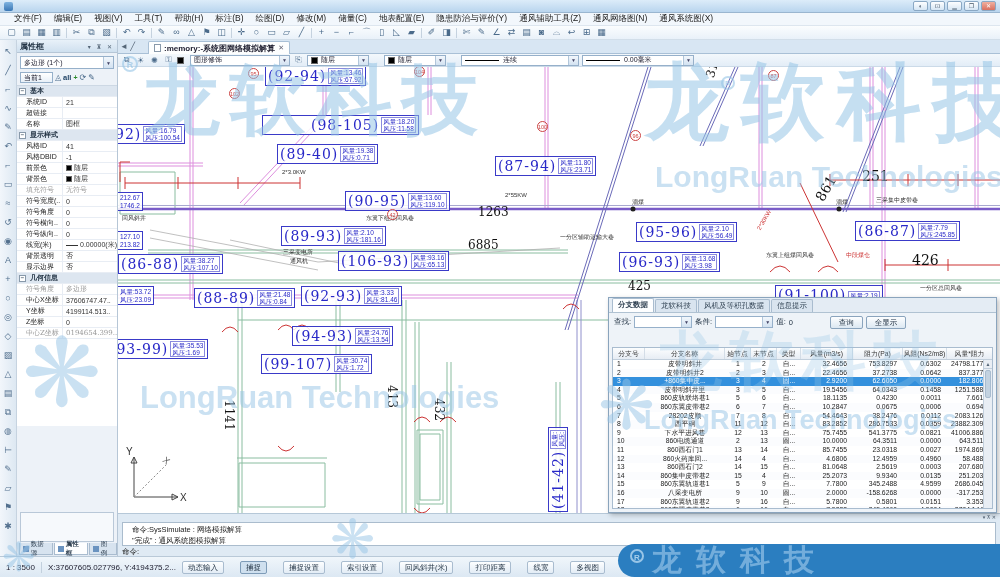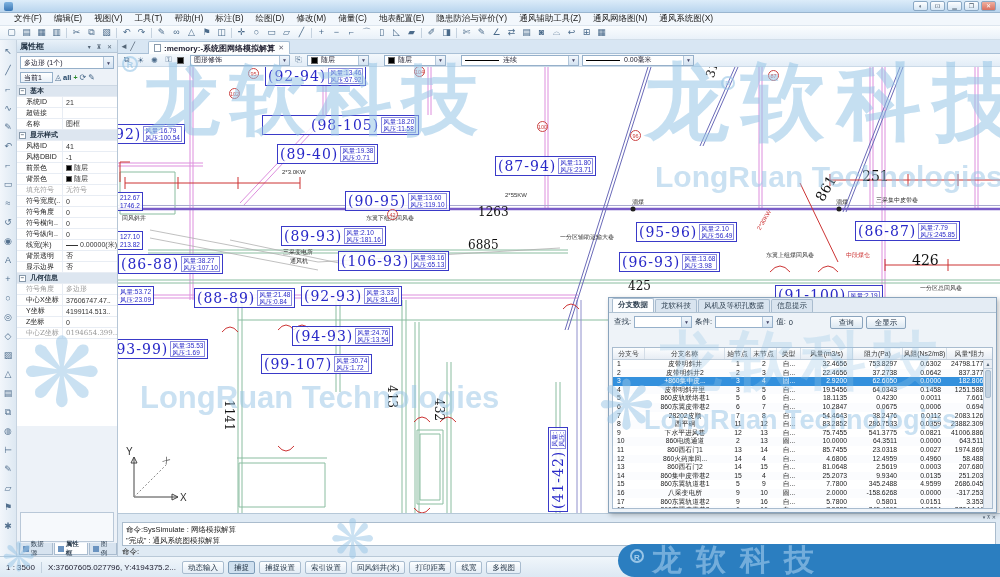--- a/index.html
+++ b/index.html
@@ -114,21 +114,21 @@
 .trow:nth-child(even){background:#fbfcfe}
 .trow.sel{background:#3390dd;color:#fff}
 .td{flex:0 0 auto;overflow:hidden;white-space:nowrap}
 .vscroll{position:absolute;right:0;top:12px;bottom:0;width:9px;background:#e9eef4;border-left:1px solid #c2cfdc}
 .vscroll .up{height:9px;border-bottom:1px solid #c2cfdc;font-size:5px;text-align:center;line-height:8px;color:#567}
 .vscroll .thumb{position:absolute;top:10px;left:1px;right:1px;height:28px;background:#c3d2e0;border:1px solid #a9bccf;border-radius:2px}
 
 .cmdpanel{position:absolute;left:118px;right:0;top:513px;height:43px;background:#dfeaf4;border-top:1px solid #b6c8d8}
 .cmd-hd{height:7px;display:flex;justify-content:flex-end;padding-right:4px;gap:3px;font-size:5px;color:#567}
 .cmdbox{position:absolute;left:4px;right:4px;top:8px;height:24px;background:#fff;border:1px solid #aabccd;
-  font-size:7.5px;line-height:11px;padding:1px 3px;color:#222}
+  font-size:7.5px;line-height:11px;padding:1px 9px;color:#222}
 .cmdprompt{position:absolute;left:4px;top:33px;font-size:7.5px;color:#222}
 .statusbar{position:absolute;left:0;right:0;bottom:0;height:21px;background:linear-gradient(#f0f6fb,#dcE8f3);
   border-top:1px solid #b9c9d8;display:flex;align-items:center;font-size:8px;color:#223;padding-left:6px;gap:6px}
 .sbtn{height:13px;border:1px solid #a9bccf;border-radius:2px;background:linear-gradient(#fdfeff,#e3edf6);
   padding:0 5px;line-height:11px;font-size:7.5px;color:#234}
 .sbtn.pressed{background:#cfe0ef;border-color:#7e9cb8}
 .sdiv{width:1px;height:11px;background:#c2d0dd}
 
 .wm{position:absolute;pointer-events:none;z-index:50;white-space:nowrap}
 .wm .cn{font-weight:bold;color:rgba(150,196,230,.55)}
@@ -926,21 +926,21 @@
     <div>命令:SysSimulate : 网络模拟解算</div>
     <div>"完成" : 通风系统图模拟解算</div>
   </div>
   <div class="cmdprompt">命令:</div>
 </div>
 
 <div class="statusbar">
   <span>1 : 3500</span>
   <span class="sdiv"></span>
   <span>X:37607605.027796, Y:4194375.2...</span>
-  <span id="sbtns" style="display:flex;gap:4px;align-items:center">
+  <span id="sbtns" style="display:flex;gap:16px;align-items:center">
       <span class="sbtn">动态输入</span>
       <span class="sbtn pressed">捕捉</span>
       <span class="sbtn">捕捉设置</span>
       <span class="sbtn">索引设置</span>
       <span class="sbtn">回风斜井(米)</span>
       <span class="sbtn">打印距离</span>
       <span class="sbtn">线宽</span>
       <span class="sbtn">多视图</span>
     </span>
 </div>

